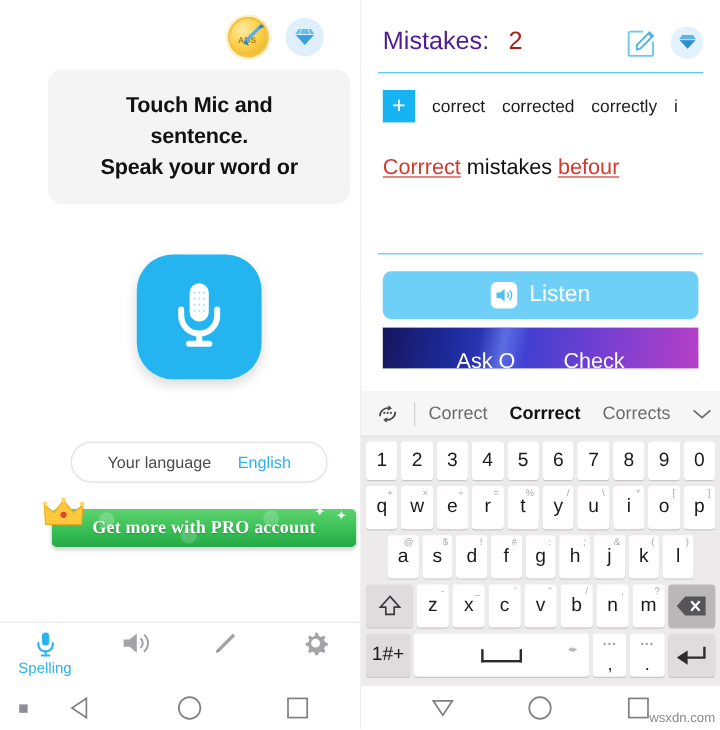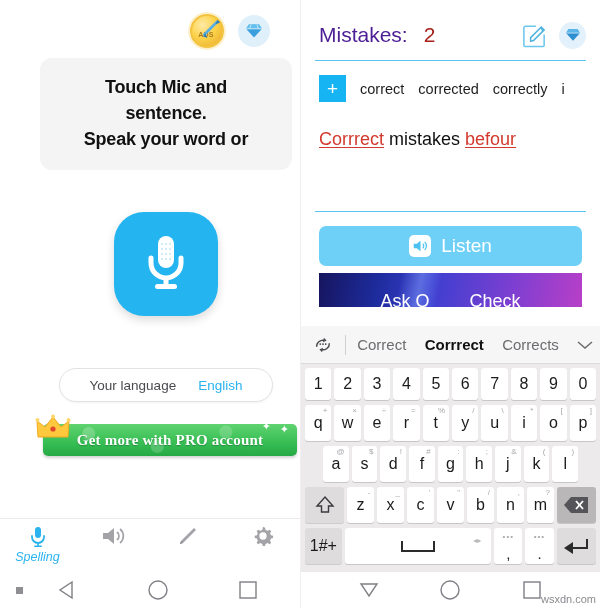--- a/index.html
+++ b/index.html
@@ -110,21 +110,21 @@
   .spark.s1 { right: 26px; top: 0px; }
   .spark.s2 { right: 8px; top: 3px; }
 
   .bottom-tabs {
     position: absolute; left: 0; right: 0; bottom: 36px;
     height: 54px;
     border-top: 1px solid #eceaea;
     display: flex; align-items: flex-start;
     padding-top: 6px;
   }
-  .tab { flex: 1; display: flex; flex-direction: column; align-items: center; gap: 1px; font-style: italic; }
+  .tab { flex: 1; display: flex; flex-direction: column; align-items: center; gap: 1px; }
   .tab .tab-label { font-size: 12.5px; color: #2bb3ef; }
 
   .nav-bar-left {
     position: absolute; left: 0; right: 0; bottom: 0; height: 36px;
     background: #ffffff;
     display: flex; align-items: center;
   }
   .nav-dot { width: 7px; height: 7px; background: #8e8e93; margin-left: 16px; }
   .nav-items { flex: 1; display: flex; align-items: center; justify-content: space-around; padding-right: 8px; }
 

